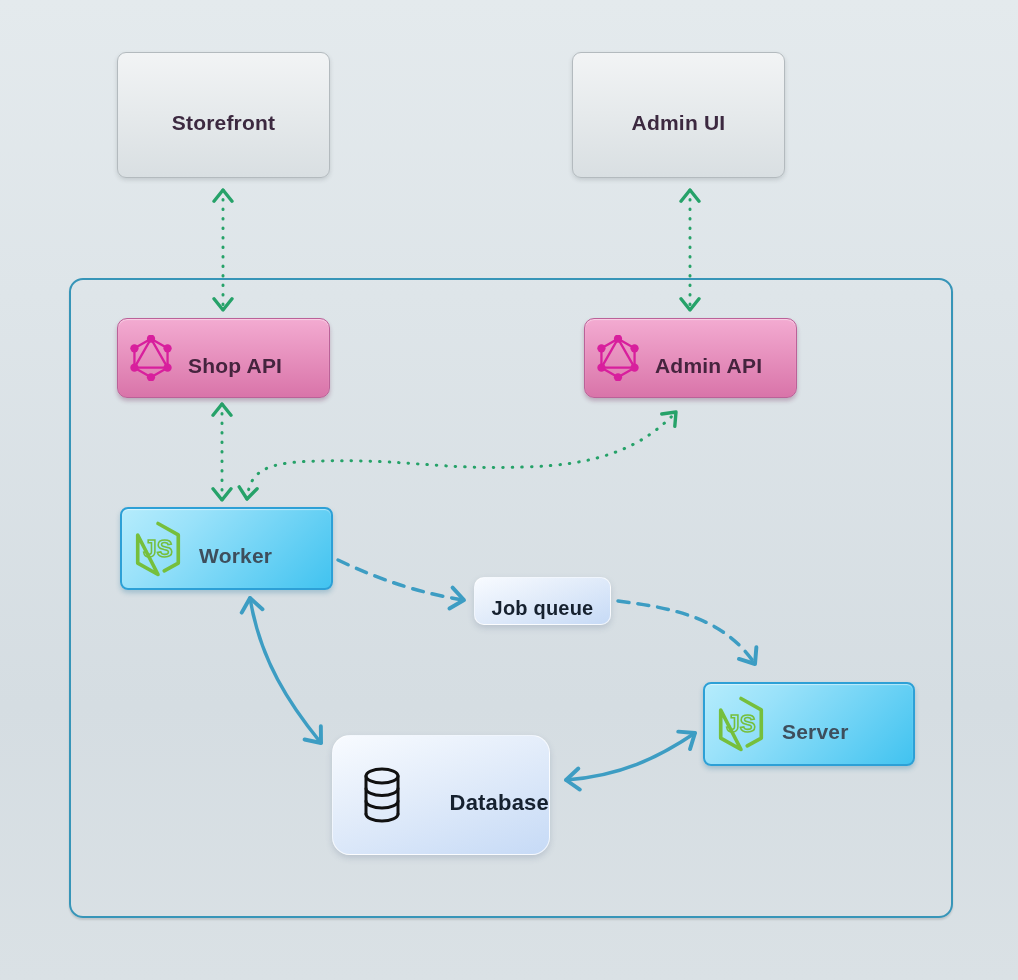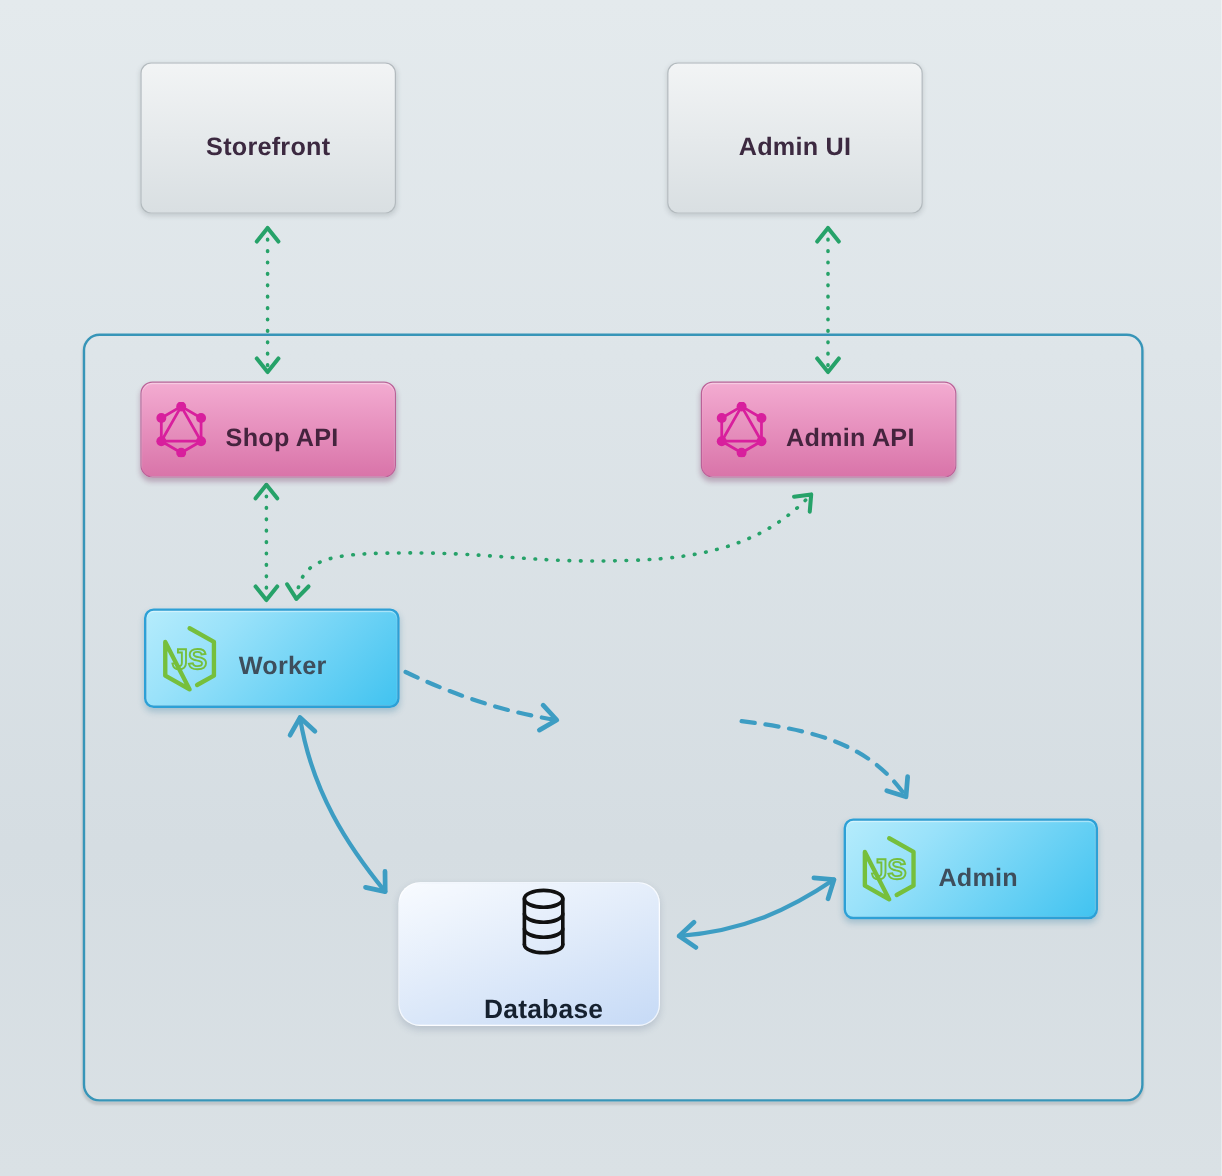--- a/index.html
+++ b/index.html
@@ -51,21 +51,21 @@
     box-shadow:0 3px 5px rgba(30,110,150,.28), inset 0 1px 1px rgba(255,255,255,.5);
     justify-content:flex-start;padding-left:10px;gap:15px;
   }
   .node.light{
     background:linear-gradient(160deg,var(--light-box-top) 0%,#e2ecfa 45%,var(--light-box-bottom) 100%);
     border:1px solid rgba(255,255,255,.7);
     color:var(--light-text);
     box-shadow:0 3px 6px rgba(80,100,130,.22);
   }
   .node.light.queue{border-radius:10px;font-size:20px;}
-  .node.light.db{border-radius:18px;font-size:22px;justify-content:flex-end;padding-left:24px;gap:15px;flex-direction:column;}
+  .node.light.db{border-radius:18px;font-size:22px;justify-content:space-between;padding-left:24px;gap:15px;}
   .icon{flex:0 0 auto;}
   .gq-stroke{fill:none;stroke:var(--graphql-icon);stroke-width:5;stroke-linejoin:round;}
   .gq-dot{fill:var(--graphql-icon);}
   .nj-stroke{fill:none;stroke:var(--nodejs-icon);stroke-width:7;stroke-linejoin:round;stroke-linecap:round;}
   .nj-js{fill:none;stroke:var(--nodejs-icon);stroke-width:3;font-weight:bold;font-size:46px;font-family:"Liberation Sans",sans-serif;}
   .db-stroke{fill:none;stroke:var(--database-icon);stroke-width:6;stroke-linecap:round;}
   .dot-green{stroke:var(--green-arrow);stroke-width:3;fill:none;stroke-dasharray:.5 9;stroke-linecap:round;}
   .dash-blue{stroke:var(--blue-arrow);stroke-width:3.5;fill:none;stroke-dasharray:11 9;stroke-linecap:round;}
   .solid-blue{stroke:var(--blue-arrow);stroke-width:3.5;fill:none;stroke-linecap:round;}
   .mk-green{fill:none;stroke:var(--green-arrow);stroke-width:3;stroke-linecap:round;stroke-linejoin:round;}
@@ -97,21 +97,21 @@
     <path class="dash-blue" d="M618,601 C674,608 724,618 755,664" marker-end="url(#chev-blue)"></path>
 
     <path class="solid-blue" d="M250,598 C260,660 290,705 321,743" marker-start="url(#chev-blue)" marker-end="url(#chev-blue)"></path>
     <path class="solid-blue" d="M566,780 C620,776 658,758 695,733" marker-start="url(#chev-blue)" marker-end="url(#chev-blue)"></path>
   </svg>
 
   <div class="node external" style="left:117px;top:52px;width:213px;height:126px">
     <span class="label">Storefront</span>
   </div>
 
-  <div class="node external" style="left:556px;top:52px;width:213px;height:126px">
+  <div class="node external" style="left:572px;top:52px;width:213px;height:126px">
     <span class="label">Admin UI</span>
   </div>
 
   <div class="node api" style="left:584px;top:318px;width:213px;height:80px">
     <svg class="icon" width="46" height="46" viewBox="0 0 100 100">
       <path class="gq-stroke" d="M50,8 L86,29 L86,71 L50,92 L14,71 L14,29 Z"></path>
       <path class="gq-stroke" d="M50,8 L86,71 L14,71 Z"></path>
       <circle class="gq-dot" cx="50" cy="8" r="9"></circle>
         <circle class="gq-dot" cx="86" cy="29" r="9"></circle>
       <circle class="gq-dot" cx="86" cy="71" r="9"></circle>
@@ -137,27 +137,30 @@
   </div>
 
   <div class="node njs" style="left:120px;top:507px;width:213px;height:83px">
     <svg class="icon" width="52" height="58" viewBox="0 0 100 110">
       <path class="nj-stroke" d="M50,6 L89,28 L89,82 L62,97 M50,104 L11,82 L11,28 Z"></path>
       <text class="nj-js" x="50" y="71" text-anchor="middle">JS</text>
     </svg>
     <span class="label">Worker</span>
   </div>
 
+  <div class="node light queue" style="left:474px;top:577px;width:137px;height:48px">
+    <span class="label">Job queue</span>
+  </div>
 
   <div class="node njs" style="left:703px;top:682px;width:212px;height:84px">
     <svg class="icon" width="52" height="58" viewBox="0 0 100 110">
       <path class="nj-stroke" d="M50,6 L89,28 L89,82 L62,97 M50,104 L11,82 L11,28 Z"></path>
       <text class="nj-js" x="50" y="71" text-anchor="middle">JS</text>
     </svg>
-    <span class="label">Admin</span>
+    <span class="label">Server</span>
   </div>
 
   <div class="node light db" style="left:332px;top:735px;width:218px;height:120px">
     <svg class="icon" width="50" height="60" viewBox="0 0 100 120">
       <ellipse class="db-stroke" cx="50" cy="22" rx="32" ry="14"></ellipse>
       <path class="db-stroke" d="M18,22 L18,98"></path>
       <path class="db-stroke" d="M82,22 L82,98"></path>
       <path class="db-stroke" d="M18,98 A32,14 0 0 0 82,98"></path>
       <path class="db-stroke" d="M18,47 A32,14 0 0 0 82,47"></path>
       <path class="db-stroke" d="M18,72 A32,14 0 0 0 82,72"></path>

